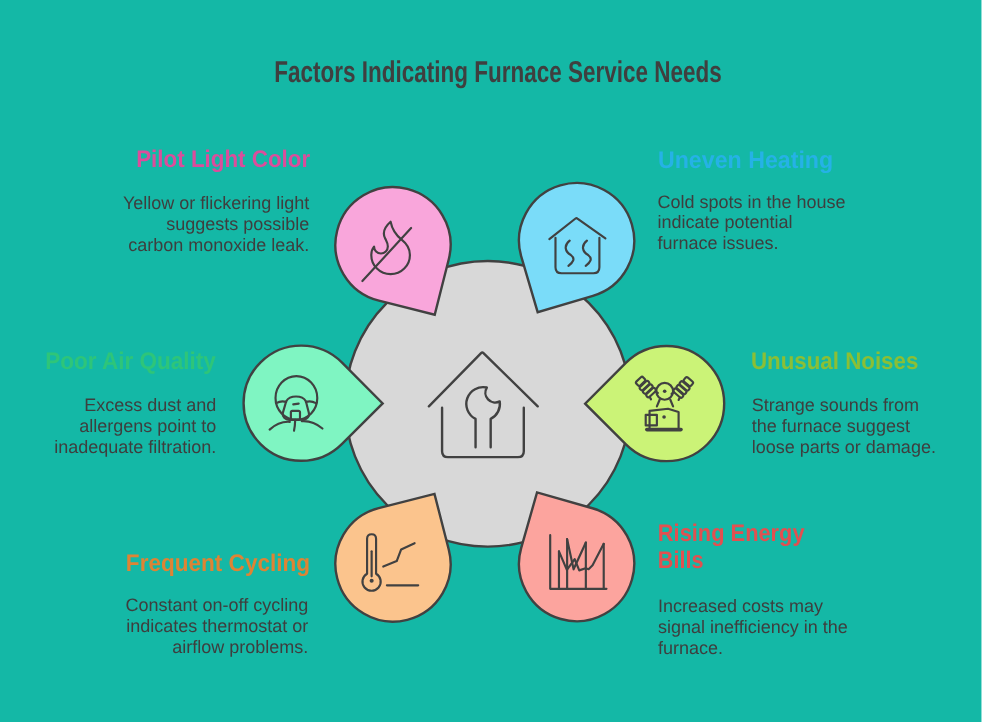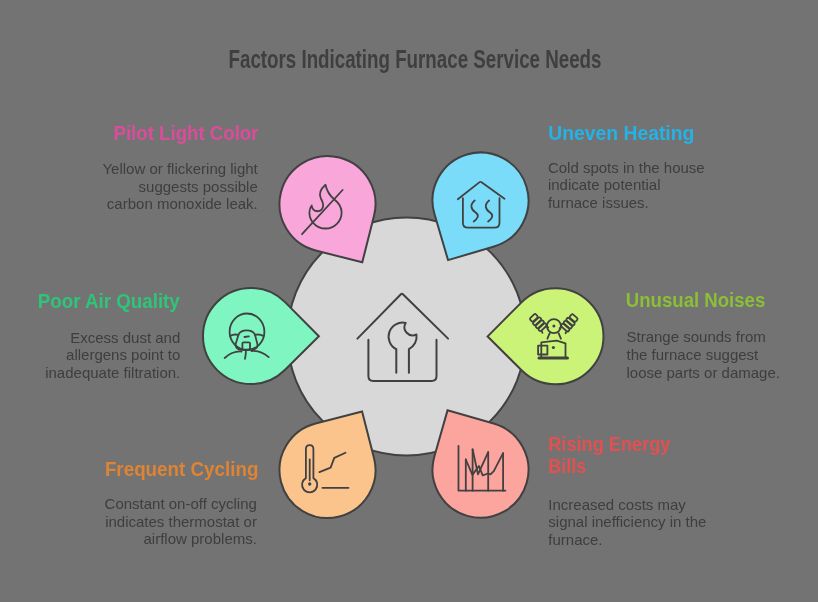--- a/index.html
+++ b/index.html
@@ -1,15 +1,15 @@
 <!DOCTYPE html>
 <html><head><meta charset="utf-8">
 <style>
 html,body{margin:0;padding:0;background:#fff}
-#page{position:relative;width:818px;height:602px;overflow:hidden;background:#737373}
+#page{position:relative;width:818px;height:602px;overflow:hidden;background:#14b8a6}
 </style></head>
 <body>
 <div id="page">
 <svg width="818" height="602" viewBox="0 0 818 602" style="position:absolute;left:0;top:0">
 <circle cx="406.5" cy="336.5" r="119.0" fill="#D8D8D8" stroke="#414141" stroke-width="2"></circle>
 <path d="M315.73,250.53 A48.0,48.0 0 1 1 374.03,215.77 L362.26,262.31 Z" fill="#F9A6DB" stroke="#414141" stroke-width="2"></path>
 <path d="M434.46,214.09 A48.0,48.0 0 1 1 494.09,246.54 L448.06,260.13 Z" fill="#7ADCF9" stroke="#414141" stroke-width="2"></path>
 <path d="M284.83,370.05 A48.0,48.0 0 1 1 285.05,302.17 L318.88,336.22 Z" fill="#7FF5C2" stroke="#414141" stroke-width="2"></path>
 <path d="M521.51,302.4 A48.0,48.0 0 1 1 521.6,370.29 L487.62,336.39 Z" fill="#CBF377" stroke="#414141" stroke-width="2"></path>
 <path d="M374,458.08 A48.0,48.0 0 1 1 315.58,423.5 L362.07,411.58 Z" fill="#FBC48D" stroke="#414141" stroke-width="2"></path>

